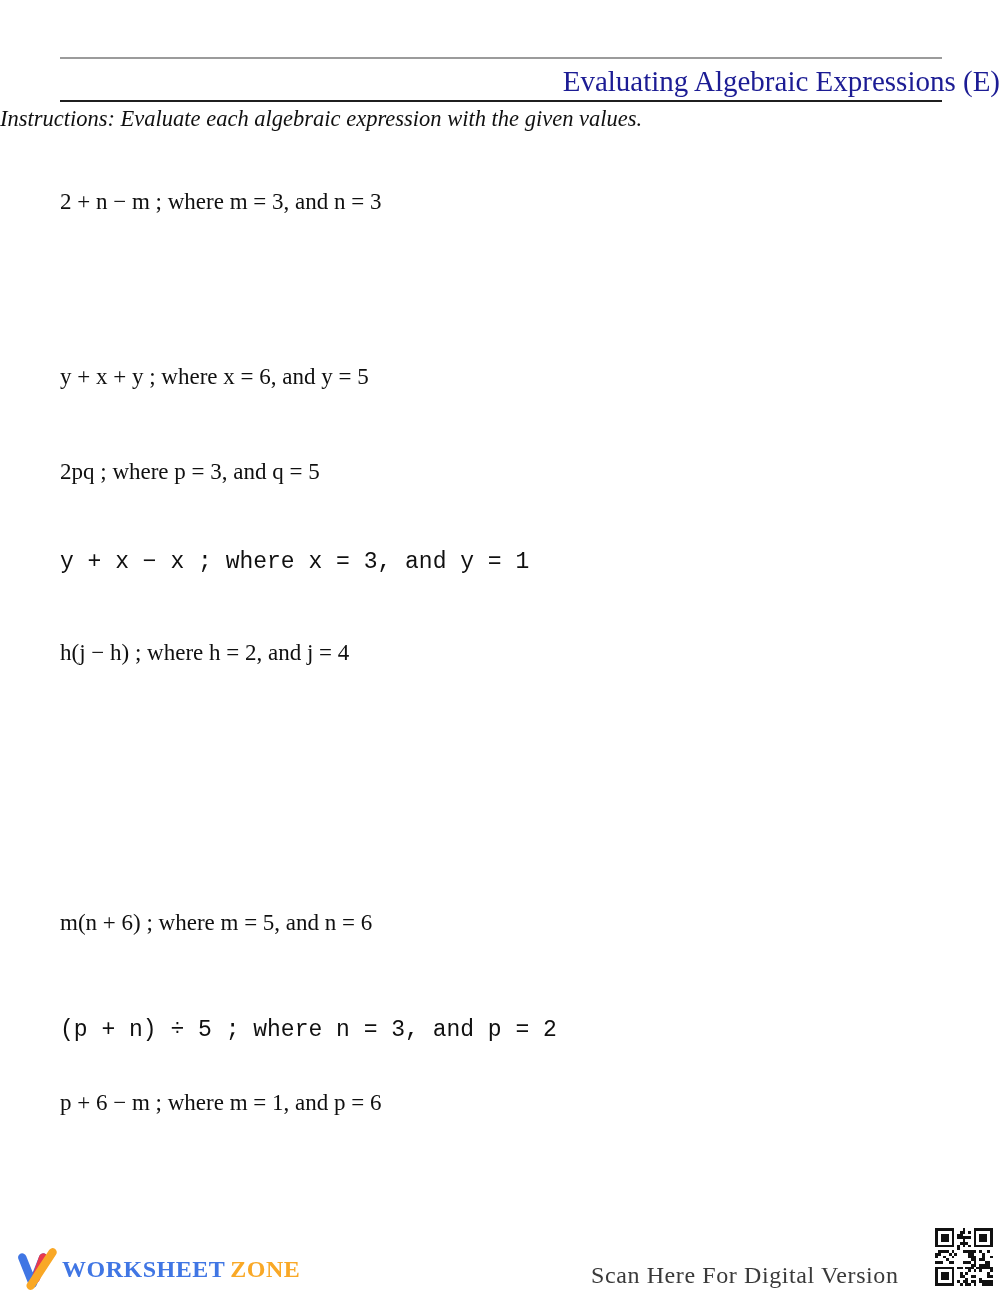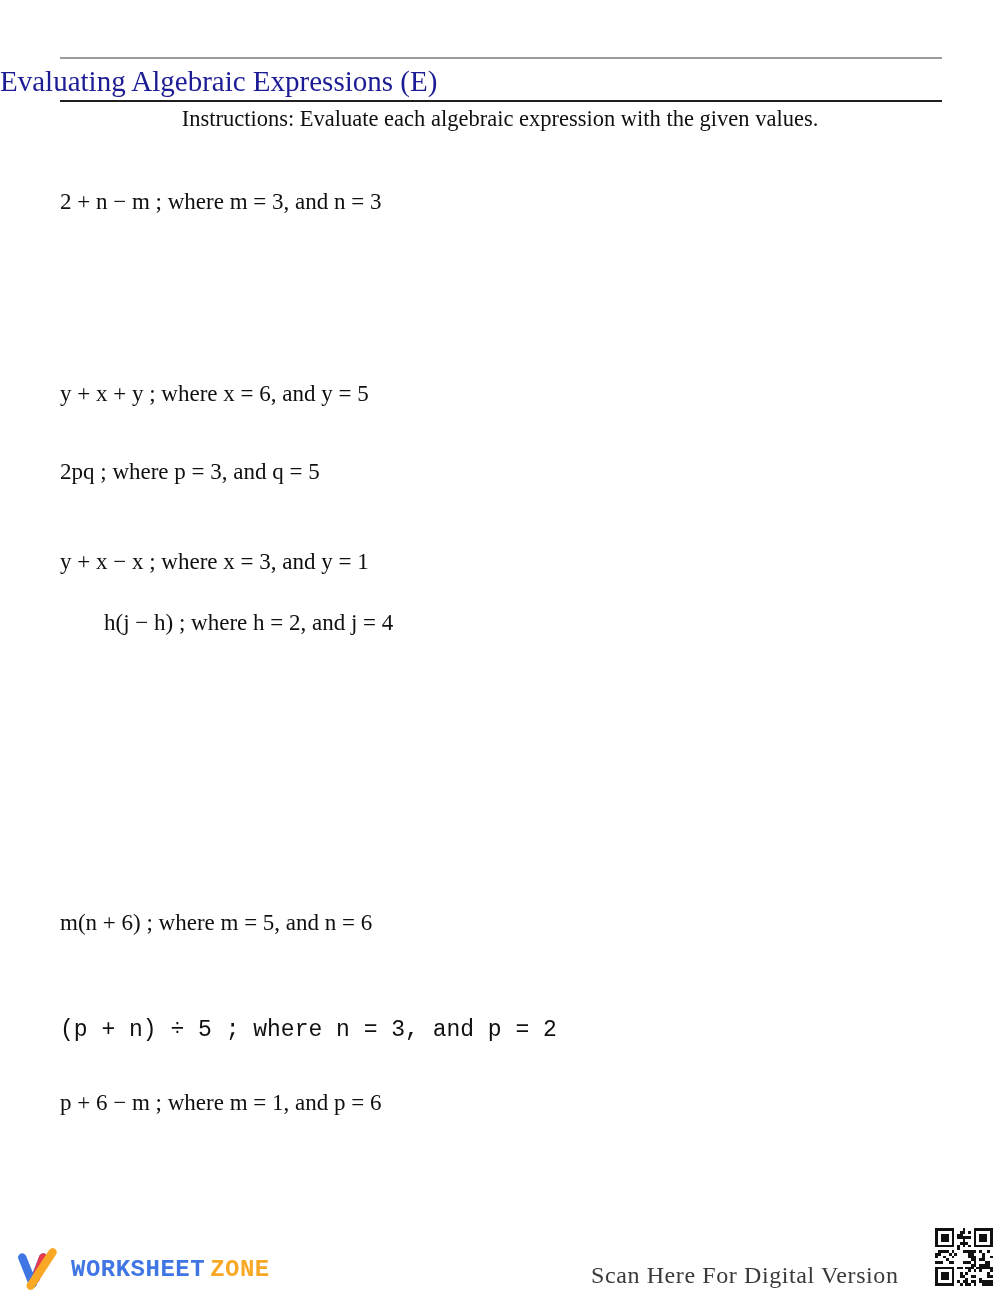--- a/index.html
+++ b/index.html
@@ -23,44 +23,44 @@
     top: 57px;
     width: 882px;
     height: 2px;
     background: #9b9b9b;
   }
   .page-title {
     position: absolute;
     left: 0;
     top: 63px;
     width: 100%;
-    text-align: left;
+    text-align: right;
     font-size: 29px;
     line-height: 36px;
     color: #1c1c94;
     white-space: nowrap;
   }
   .rule-bottom {
     position: absolute;
     left: 60px;
     top: 100px;
     width: 882px;
     height: 2px;
     background: #1f1f1f;
   }
   .instructions {
     position: absolute;
     left: 0;
     top: 105px;
     width: 100%;
-    text-align: center;
     font-size: 22.5px;
     line-height: 27px;
     color: #101010;
     white-space: nowrap;
+    font-style: italic;
   }
 
   
   .problems {
     position: absolute;
     left: 0;
     top: 0;
     width: 1000px;
     height: 1032px;
   }
@@ -80,25 +80,24 @@
     top: 1246px;
     display: flex;
     align-items: center;
   }
   .logo-mark {
     width: 46px;
     height: 46px;
     display: block;
   }
   .logo-text {
-    font-family: Liberation Mono, monospace;
+    font-family: Liberation Serif, serif;
     font-weight: bold;
     font-size: 24px;
     letter-spacing: 0.5px;
-    margin-left: 9px;
     white-space: nowrap;
   }
   .logo-text .word-blue { color: #4076e4; }
   .logo-text .word-orange { color: #f9a826; margin-left: 5px; }
 
   .scan-text {
     position: absolute;
     left: 591px;
     top: 1261px;
     font-family: Liberation Serif, serif;
@@ -129,24 +128,24 @@
   <div class="rule-top"></div>
 
   <div class="page-title">Evaluating Algebraic Expressions (E)</div>
 
   <div class="rule-bottom"></div>
 
   <div class="instructions">Instructions: Evaluate each algebraic expression with the given values.</div>
 
   <div class="problems">
       <div class="problem-row" style="top: 188px;">2 + n − m ; where m = 3, and n = 3</div>
-      <div class="problem-row" style="top: 380px;">y + x + y ; where x = 6, and y = 5</div>
+      <div class="problem-row" style="top: 363px;">y + x + y ; where x = 6, and y = 5</div>
       <div class="problem-row" style="top: 458px; text-align: center;">2pq ; where p = 3, and q = 5</div>
-      <div class="problem-row" style="top: 548px;">y + x − x ; where x = 3, and y = 1</div>
-      <div class="problem-row" style="top: 609px; margin-left: 44px;">h(j − h) ; where h = 2, and j = 4</div>
+      <div class="problem-row" style="top: 548px; font-family: Liberation Mono, monospace;">y + x − x ; where x = 3, and y = 1</div>
+      <div class="problem-row" style="top: 639px;">h(j − h) ; where h = 2, and j = 4</div>
       <div class="problem-row" style="top: 909px;">m(n + 6) ; where m = 5, and n = 6</div>
       <div class="problem-row" style="top: 1016px; font-family: Liberation Mono, monospace;">(p + n) ÷ 5 ; where n = 3, and p = 2</div>
       <div class="problem-row" style="top: 1089px;">p + 6 − m ; where m = 1, and p = 6</div>
     </div>
 
   <div class="logo">
     <span>
       <svg class="logo-mark" viewBox="0 0 44 44" aria-hidden="true">
         <path d="M6 11 L16 36 L26 11" fill="none" stroke="#4076e4" stroke-width="8" stroke-linecap="round" stroke-linejoin="round"></path>
         <path d="M26 11 L19 31" fill="none" stroke="#e8394e" stroke-width="8" stroke-linecap="round"></path>

